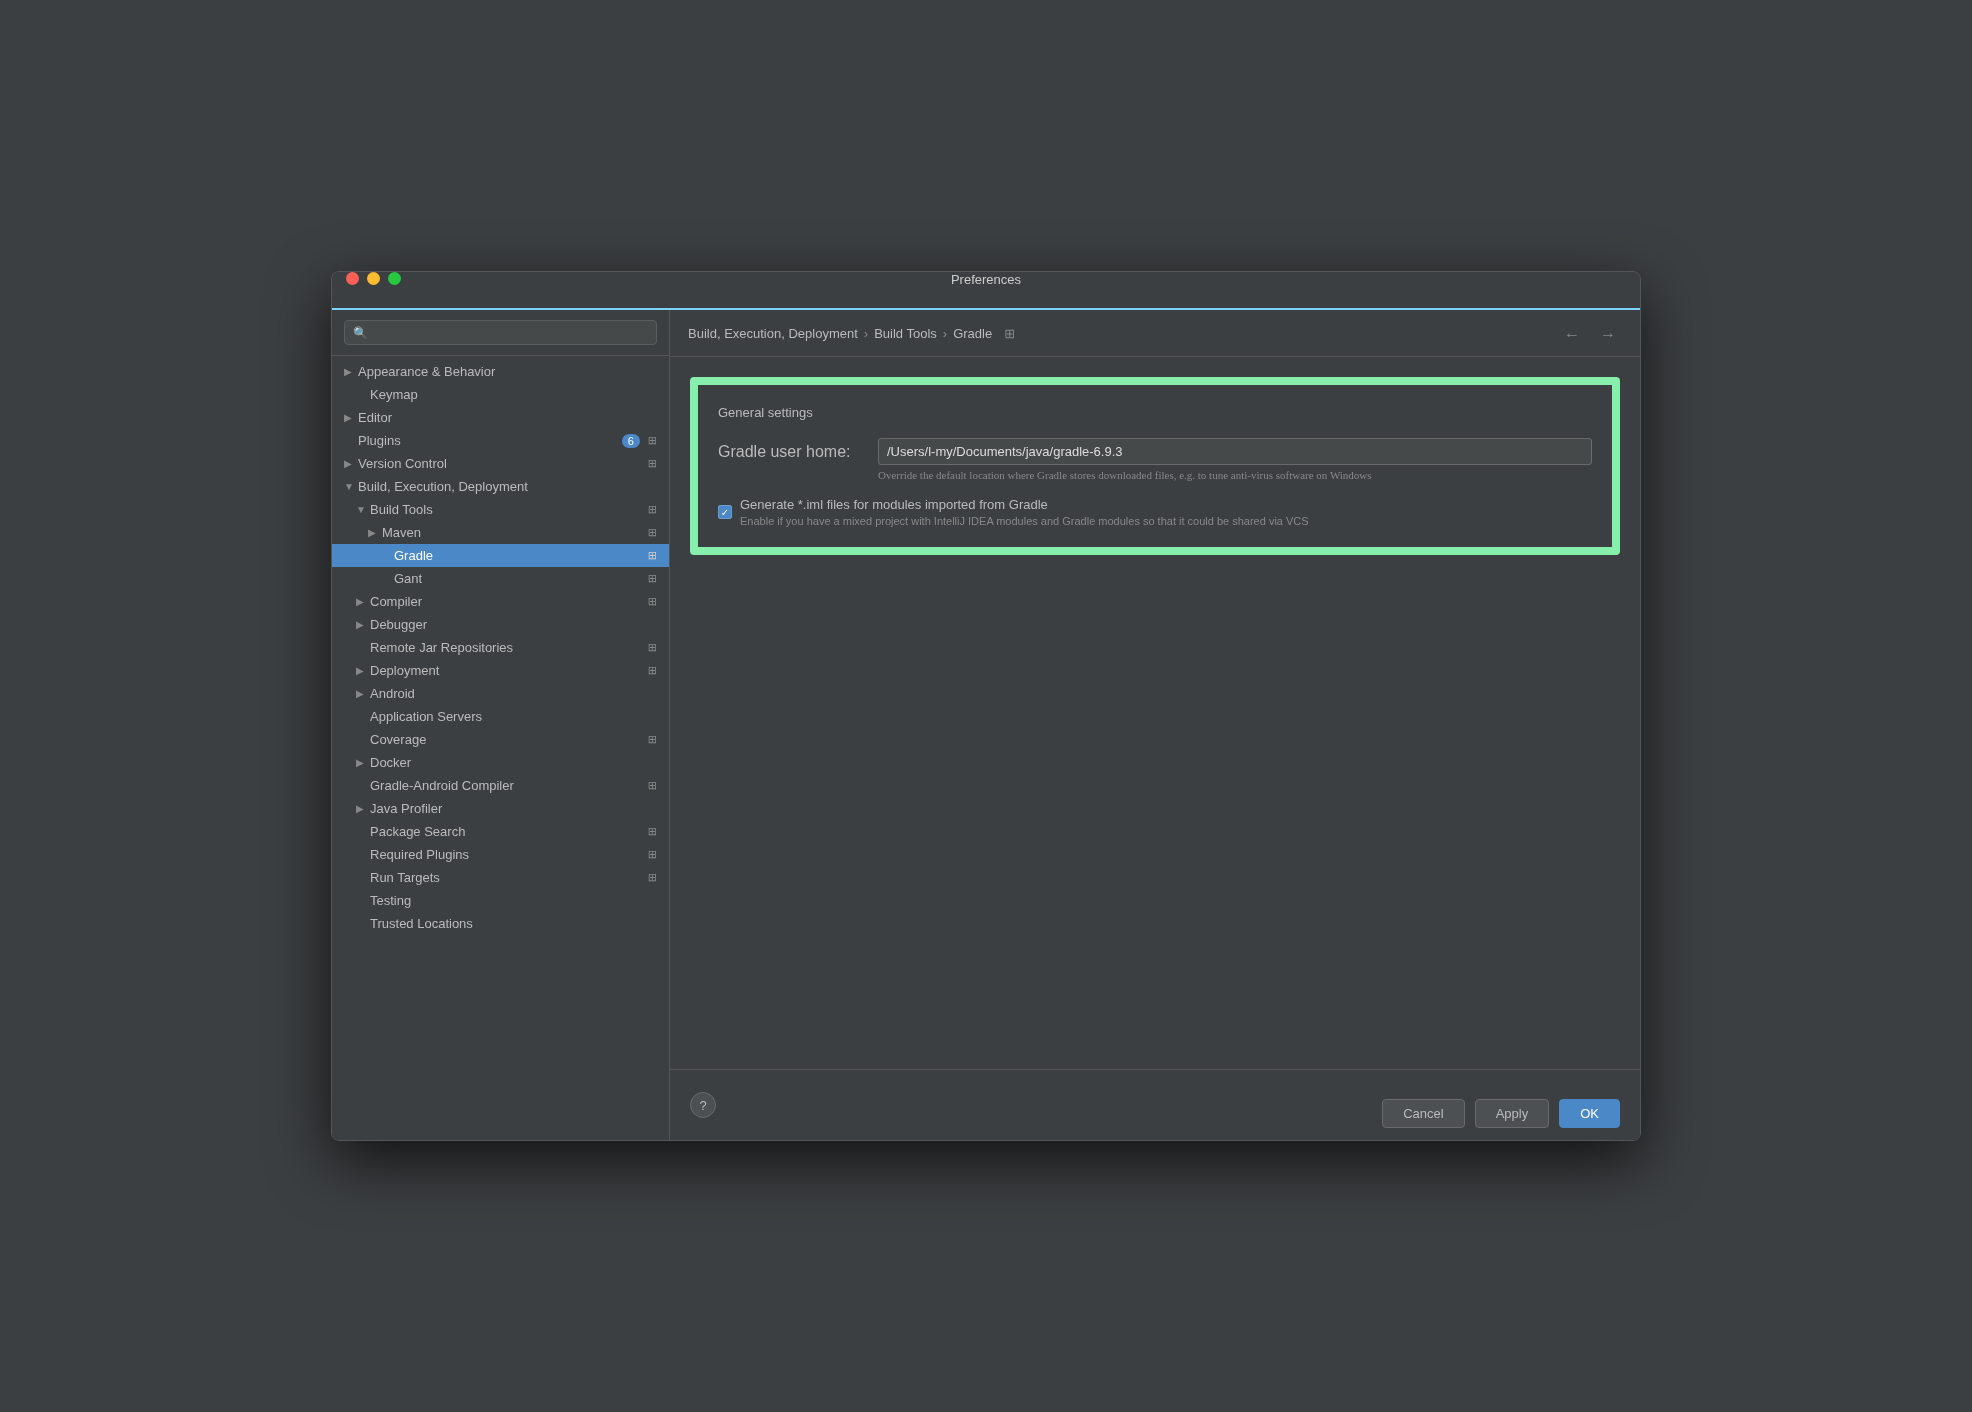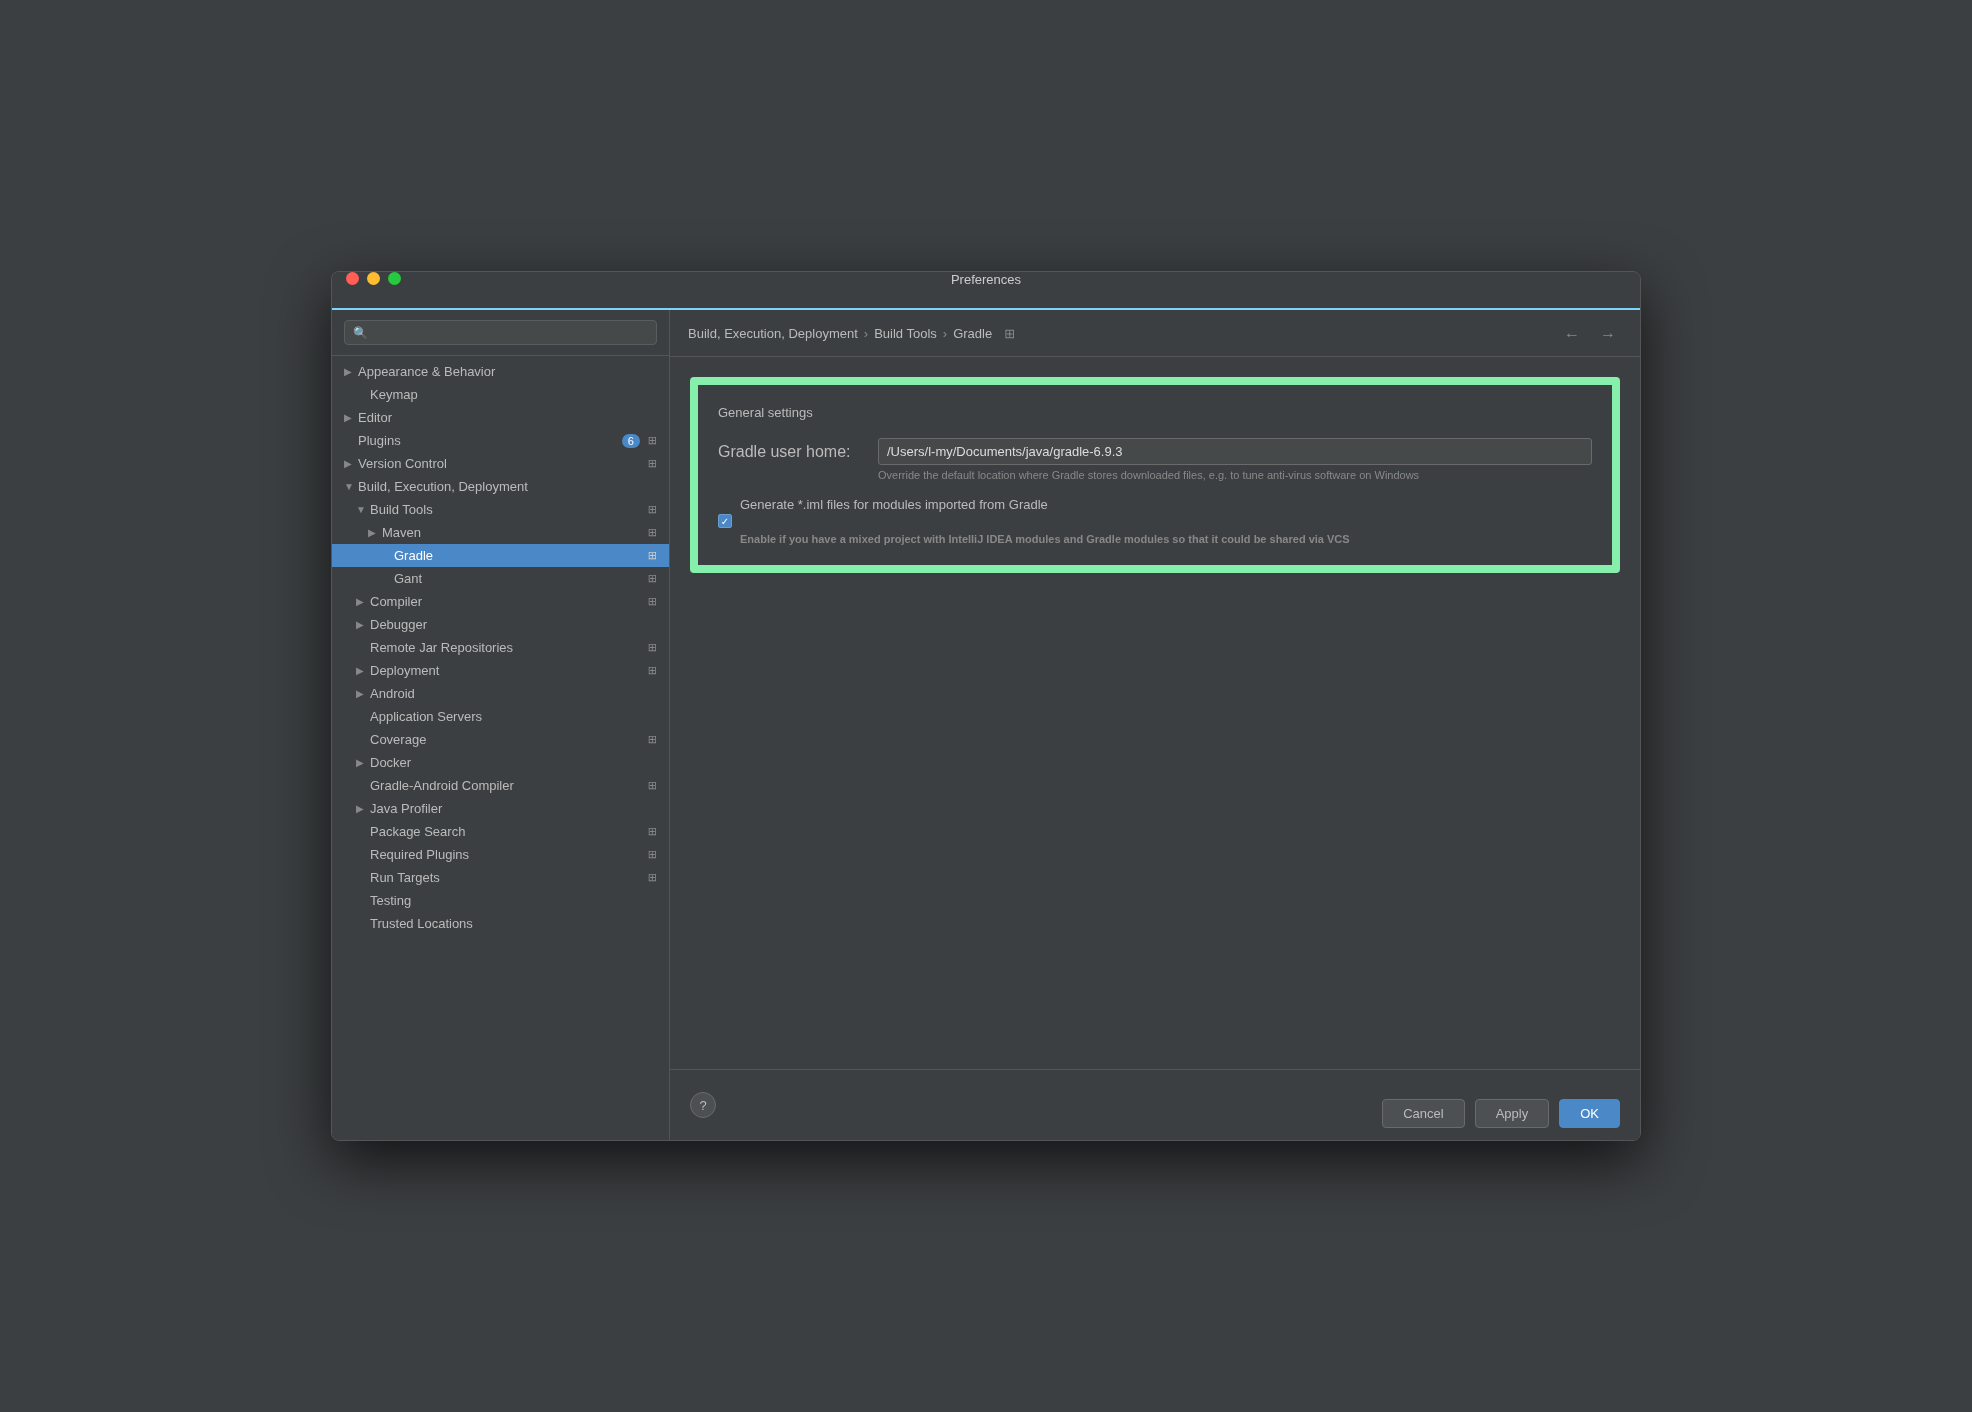--- a/index.html
+++ b/index.html
@@ -204,20 +204,21 @@
       padding: 5px 8px;
       font-size: 13px;
       outline: none;
     }
     .settings-hint {
       color: #888;
       font-size: 11px;
       margin-left: 160px;
       margin-bottom: 14px;
       margin-top: -8px;
+      font-family: Liberation Serif, serif;
     }
     .checkbox-row {
       display: flex;
       align-items: flex-start;
       gap: 8px;
     }
     .checkbox-wrap {
       display: flex;
       align-items: center;
       gap: 8px;
@@ -238,22 +239,21 @@
       color: white;
       font-size: 10px;
     }
     .checkbox-text {
       color: #bbbbbb;
       font-size: 13px;
     }
     .checkbox-desc {
       color: #888;
       font-size: 11px;
-      margin-top: 21px;
-      font-weight: bold;
+      margin-top: 3px;
     }
     
     .bottom-bar {
       display: flex;
       justify-content: flex-end;
       align-items: center;
       padding: 12px 20px;
       border-top: 1px solid #555;
       gap: 10px;
       background: #3c3f41;

